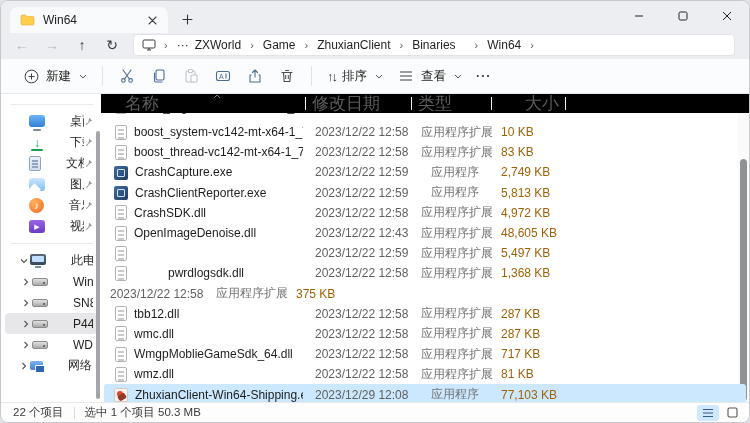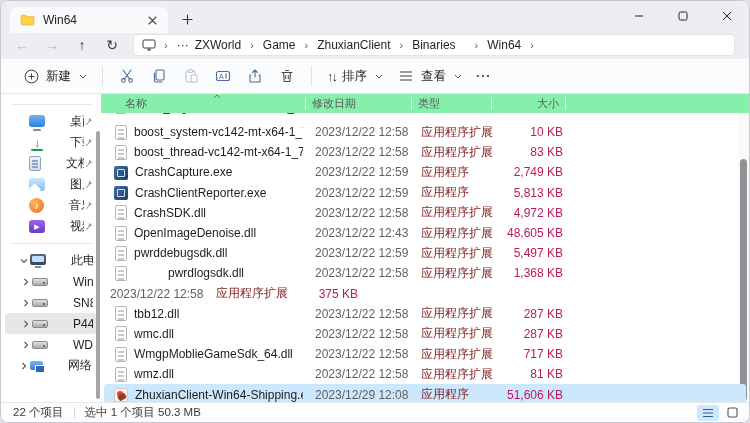--- a/index.html
+++ b/index.html
@@ -72,38 +72,38 @@
   .si-thispc{background:linear-gradient(180deg,#5a6b7d,#37485a);border-radius:2px;height:11px;margin-top:-2px;}
   .si-thispc::before{content:"";position:absolute;inset:2px 2px 3px 2px;background:#bfe0ff;border-radius:1px;}
   .si-thispc::after{content:"";position:absolute;bottom:-3px;left:5px;width:6px;height:2px;background:#7e8b99;}
   .si-drive{background:linear-gradient(180deg,#e3e3e3,#a8a8a8);border:1px solid #8b8b8b;border-radius:2px;width:16px;height:8px;}
   .si-drive::after{content:"";position:absolute;right:2px;top:3px;width:2px;height:2px;border-radius:50%;background:#4f4f4f;}
   .si-network{background:linear-gradient(180deg,#7fb3e8,#3f7fd4);border-radius:2px;width:13px;height:9px;}
   .si-network::after{content:"";position:absolute;bottom:-3px;right:-2px;width:8px;height:6px;background:#2f66ad;border:1px solid #fff;border-radius:1px;}
 
   
   .main{flex:1;position:relative;overflow:hidden;}
-  .lheader{height:19px;display:flex;align-items:center;font-size:11px;color:#5c5c5c;position:relative;background:#86efac;z-index:2;text-align:center;}
+  .lheader{height:19px;display:flex;align-items:center;font-size:17px;color:#5c5c5c;position:relative;background:#000000;z-index:2;text-align:center;}
   .sort-chev{position:absolute;top:0px;left:112px;color:#666;}
   .hcell{padding:0 6px;height:13px;display:flex;align-items:center;border-right:1px solid #f0f0f2;}
   .col-name{width:205px;padding-left:24px;}
   .col-date{width:106px;}
   .col-type{width:80px;}
   .col-size{width:74px;justify-content:flex-end;}
   .rows{position:relative;z-index:1;}
   .row{height:20.2px;display:flex;align-items:center;font-size:12px;color:#1d1d1d;border-radius:3px;margin:0 3px;}
   .row.selected{background:#cce8ff;}
   .row.clipped{height:9px;overflow:hidden;}
   .row.clipped .rinner{transform:translateY(-11px);}
   .rinner{display:flex;align-items:center;width:100%;height:20px;}
   .cell{padding:0 6px;overflow:hidden;white-space:nowrap;}
   .c-name{width:205px;padding-left:10px;display:flex;align-items:center;gap:7px;}
   .c-date{width:106px;color:#5f5f5f;}
-  .c-type{width:80px;color:#7f1d1d;}
-  .c-size{width:74px;color:#be185d;text-align:right;}
+  .c-type{width:80px;color:#737373;text-align:center;}
+  .c-size{width:74px;color:#a16207;text-align:left;}
 
   
   .fi{width:14px;height:15px;flex:none;position:relative;}
   .fi-dll{background:#fff;border:1px solid #b3b3b3;border-radius:2px;width:12px;height:15px;margin-left:1px;}
   .fi-dll::after{content:"";position:absolute;top:3px;left:2px;width:6px;height:2px;background:#c9c9c9;box-shadow:0 4px 0 #c9c9c9,0 8px 0 #c9c9c9;}
   .fi-app{background:linear-gradient(135deg,#3f6ea5,#1f3b63);border-radius:2px;width:14px;height:14px;margin-top:1px;}
   .fi-app::after{content:"";position:absolute;inset:3px;border:1px solid #cfe2f5;border-radius:1px;}
   .fi-game{background:#fdf4ef;border:1px solid #d8c9c2;border-radius:2px;width:14px;height:14px;margin-top:1px;overflow:hidden;}
   .fi-game::before{content:"";position:absolute;left:2px;top:2px;width:6px;height:6px;border-radius:50%;background:#e0432f;}
   .fi-game::after{content:"";position:absolute;right:1px;bottom:1px;width:8px;height:6px;background:#8f3b2a;transform:rotate(-30deg);border-radius:2px;}
@@ -534,21 +534,20 @@
       <div class="cell c-date">2023/12/22 12:43</div>
       <div class="cell c-type">应用程序扩展</div>
       <div class="cell c-size">48,605 KB</div>
     </div>
   </div>
 
   <div class="row">
     <div class="rinner">
       <div class="cell c-name">
         <span class="fi fi-dll"></span>
-        <span style="overflow:hidden;white-space:nowrap;">pwrddebugsdk.dll</span>
       </div>
       <div class="cell c-date">2023/12/22 12:59</div>
       <div class="cell c-type">应用程序扩展</div>
       <div class="cell c-size">5,497 KB</div>
     </div>
   </div>
 
   <div class="row">
     <div class="rinner">
       <div class="cell c-name">
@@ -618,21 +617,21 @@
   </div>
 
   <div class="row selected">
     <div class="rinner">
       <div class="cell c-name">
         <span class="fi fi-game"></span>
         <span style="overflow:hidden;white-space:nowrap;">ZhuxianClient-Win64-Shipping.exe</span>
       </div>
       <div class="cell c-date">2023/12/29 12:08</div>
       <div class="cell c-type">应用程序</div>
-      <div class="cell c-size">51,606 KB</div>
+      <div class="cell c-size">77,103 KB</div>
     </div>
   </div>
 </div>
       <div class="main-scroll-track"></div>
       <div class="main-scroll-thumb"></div>
     </div>
   </div>
 
   <div class="statusbar">
     <span>22 个项目</span>

